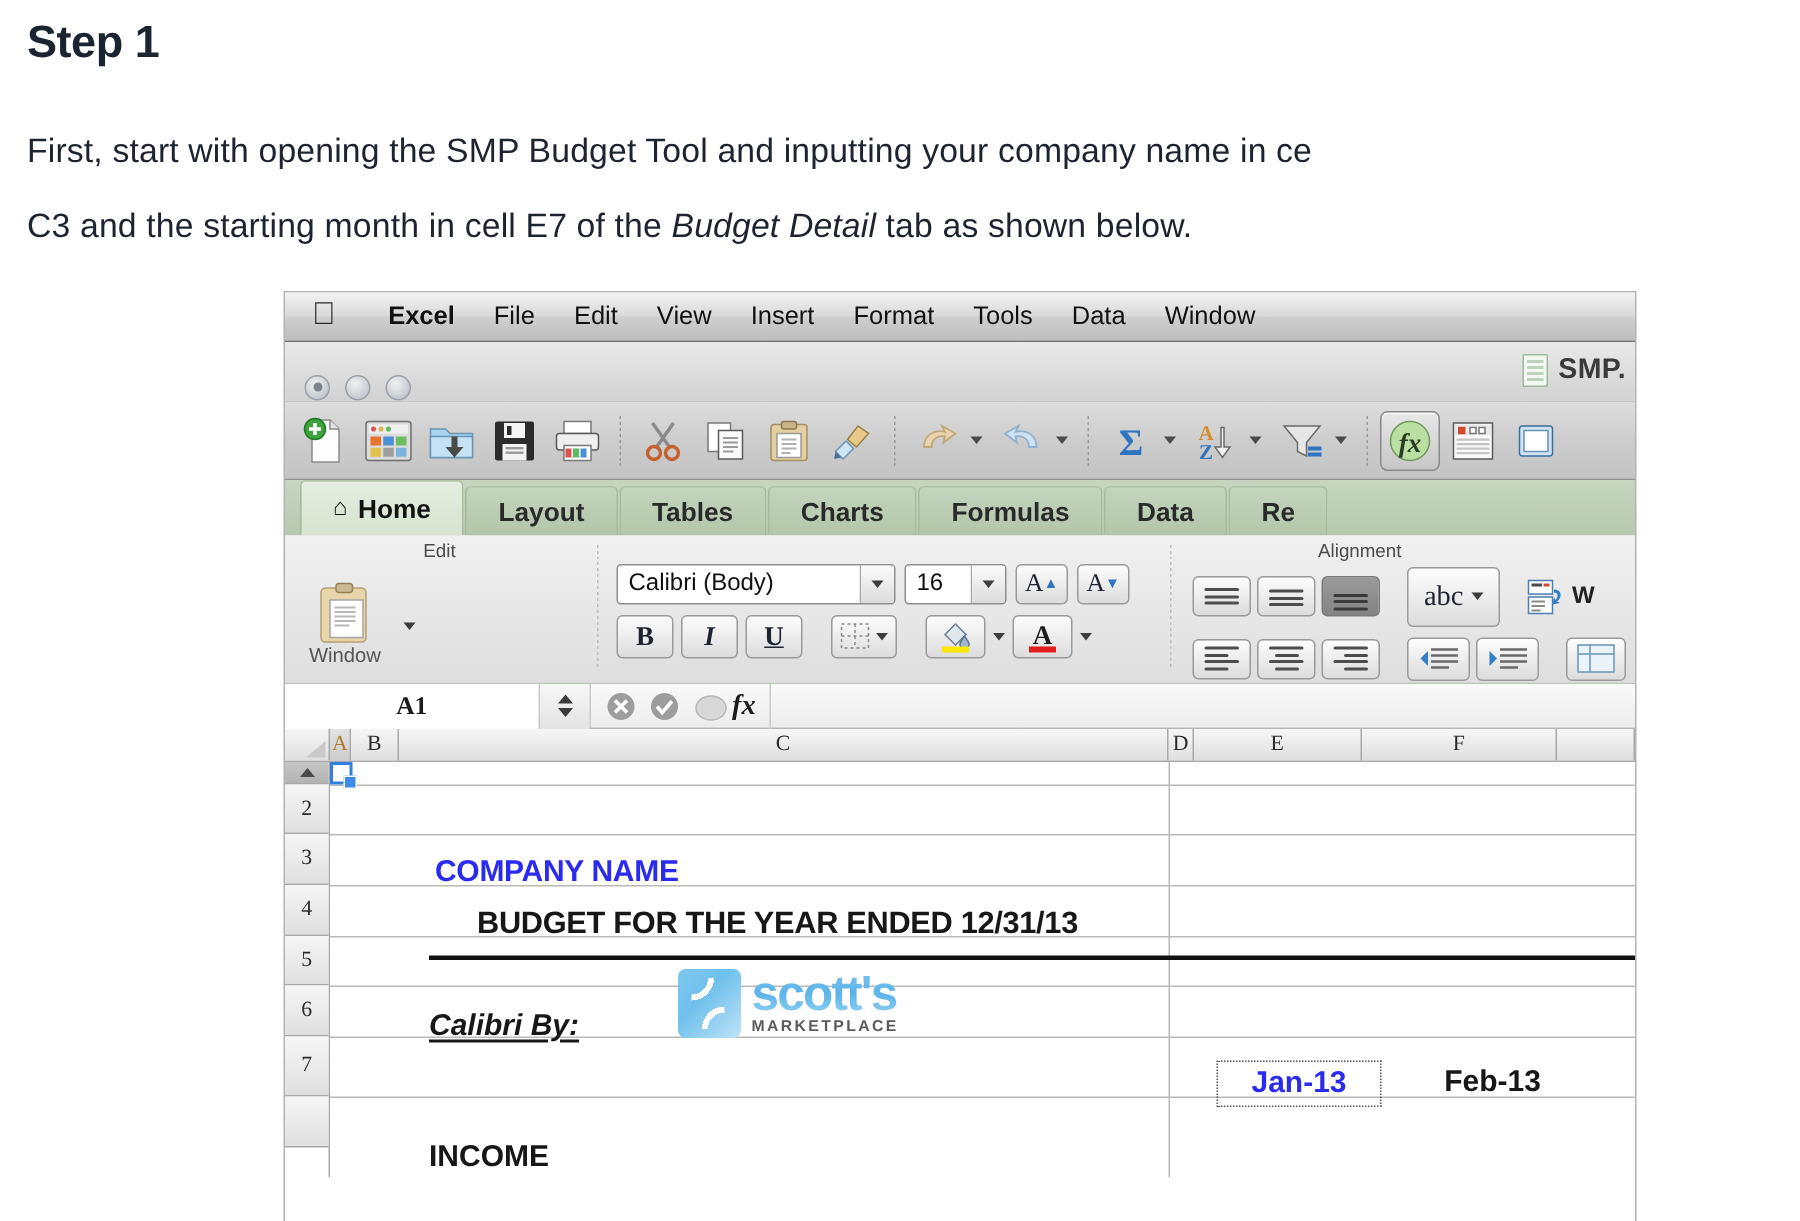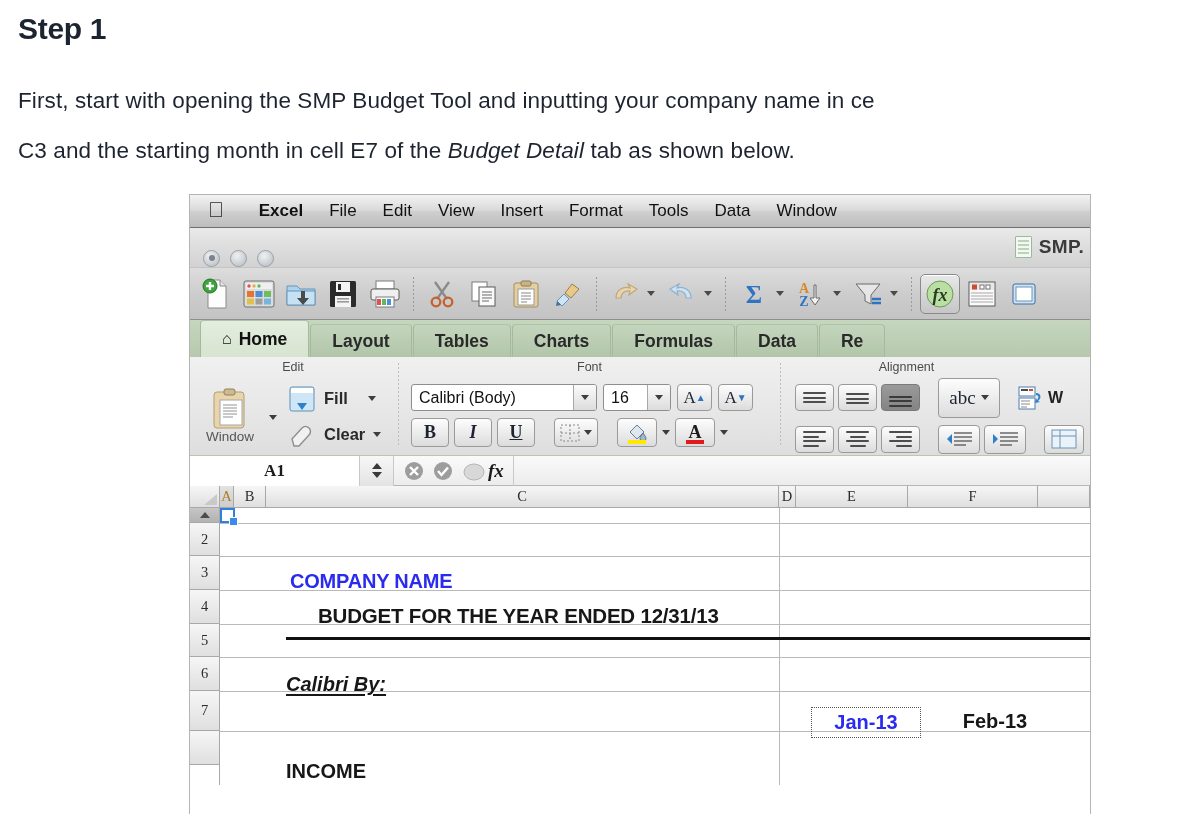--- a/index.html
+++ b/index.html
@@ -519,45 +519,26 @@
         <div class="paste-col">
           <svg width="40" height="44" viewBox="0 0 40 44">
               <rect x="4" y="5" width="30" height="36" rx="3" fill="#e9d5ab" stroke="#b39e72"></rect>
               <rect x="14" y="2" width="11" height="6" rx="2" fill="#cdb992" stroke="#93805a"></rect>
               <rect x="10" y="13" width="22" height="25" fill="#fff" stroke="#a5a5a5"></rect>
               <path d="M13 18h14M13 21h14M13 24h14M13 27h14M13 30h10" stroke="#b8b8b8" stroke-width="1.4"></path>
             </svg>
           <span class="paste-lbl">Window</span>
         </div>
         <span class="minicaret" style="margin-top:4px"></span>
-        <div style="display:flex;flex-direction:column;gap:10px;margin-left:6px">
-          <div style="display:flex;align-items:center;gap:8px">
-            <svg width="28" height="28" viewBox="0 0 28 28">
-                <rect x="2" y="2" width="24" height="24" rx="2" fill="#cfe6f7" stroke="#5d92b8"></rect>
-                <rect x="3" y="3" width="22" height="5" fill="#fff"></rect>
-                <path d="M14 10v8h5l-5 7-5-7h5z" fill="#2f7fc9"></path>
-              </svg>
-            <span class="lbl">Fill</span>
-            <span class="minicaret" style="margin-left:12px"></span>
-          </div>
-          <div style="display:flex;align-items:center;gap:8px">
-            <svg width="28" height="24" viewBox="0 0 28 24">
-                <path d="M4 16l10-11c2-2 5-2 7 0s2 5 0 7L11 23H6z" fill="#f1f1f1" stroke="#8f8f8f" stroke-width="1.4"></path>
-              </svg>
-            <span class="lbl">Clear</span>
-            <span class="minicaret"></span>
-          </div>
-        </div>
       </div>
     </div>
 
     <div class="rgsep"></div>
 
     <div class="rgroup" style="width:388px">
-      <div class="rglabel">Font</div>
       <div class="rgbody" style="flex-direction:column;align-items:flex-start;justify-content:center;gap:7px;padding-left:10px">
         <div style="display:flex;align-items:center;gap:6px">
           <div class="fontbox">
             <span>Calibri (Body)</span>
             <span class="dropcell">
                 <span class="minicaret"></span>
               </span>
           </div>
           <div class="fontbox sizebox">
             <span>16</span>
@@ -792,20 +773,27 @@
         <div class="rowline" style="top:183px"></div>
         <div class="rowline" style="top:223px"></div>
 
         <div class="a1sel"></div>
 
         <div class="company">COMPANY NAME</div>
         <div class="budgetline">BUDGET FOR THE YEAR ENDED 12/31/13</div>
         <div class="thickrule"></div>
         <div class="poweredby">Calibri By:</div>
 
+        <div class="logo">
+          <span class="logo-mark"></span>
+          <span class="logo-text">
+            <span class="logo-scotts">scott's</span>
+            <span class="logo-mkt">MARKETPLACE</span>
+          </span>
+        </div>
 
         <div class="mon e7">Jan-13</div>
         <div class="mon f7">Feb-13</div>
         <div class="income">INCOME</div>
       </div>
     </div>
   </div>
 </div>
 
 </body></html>

